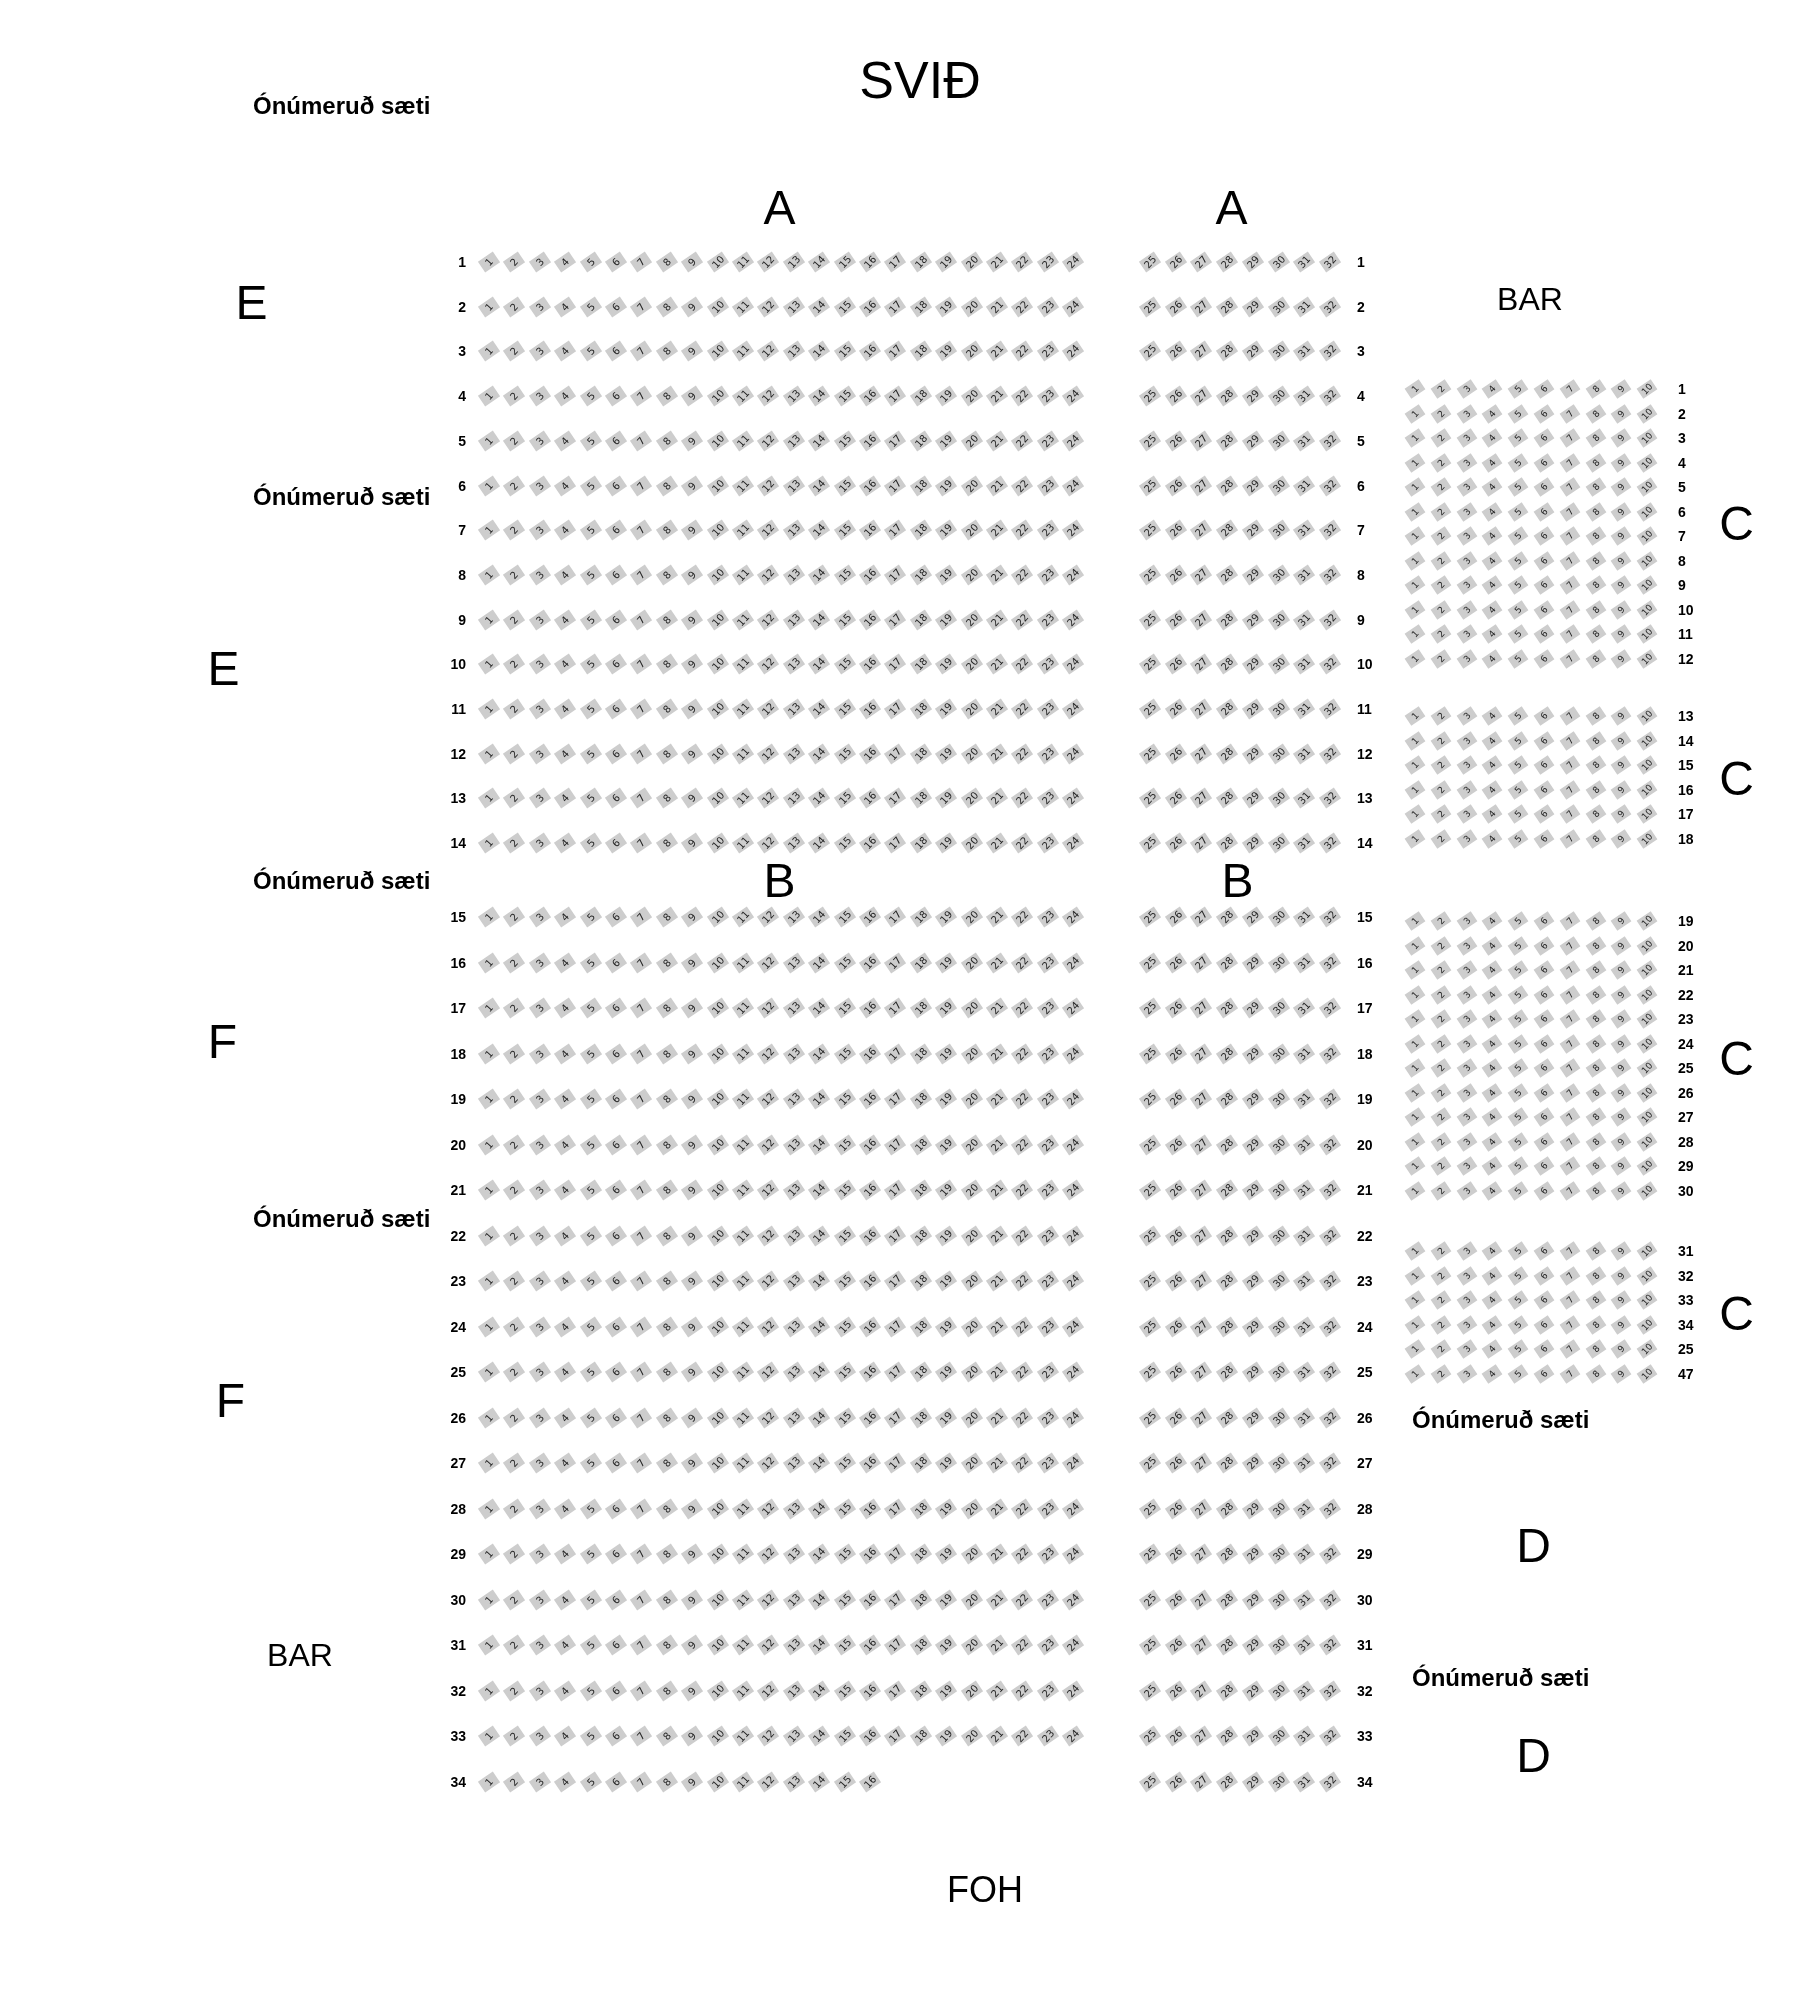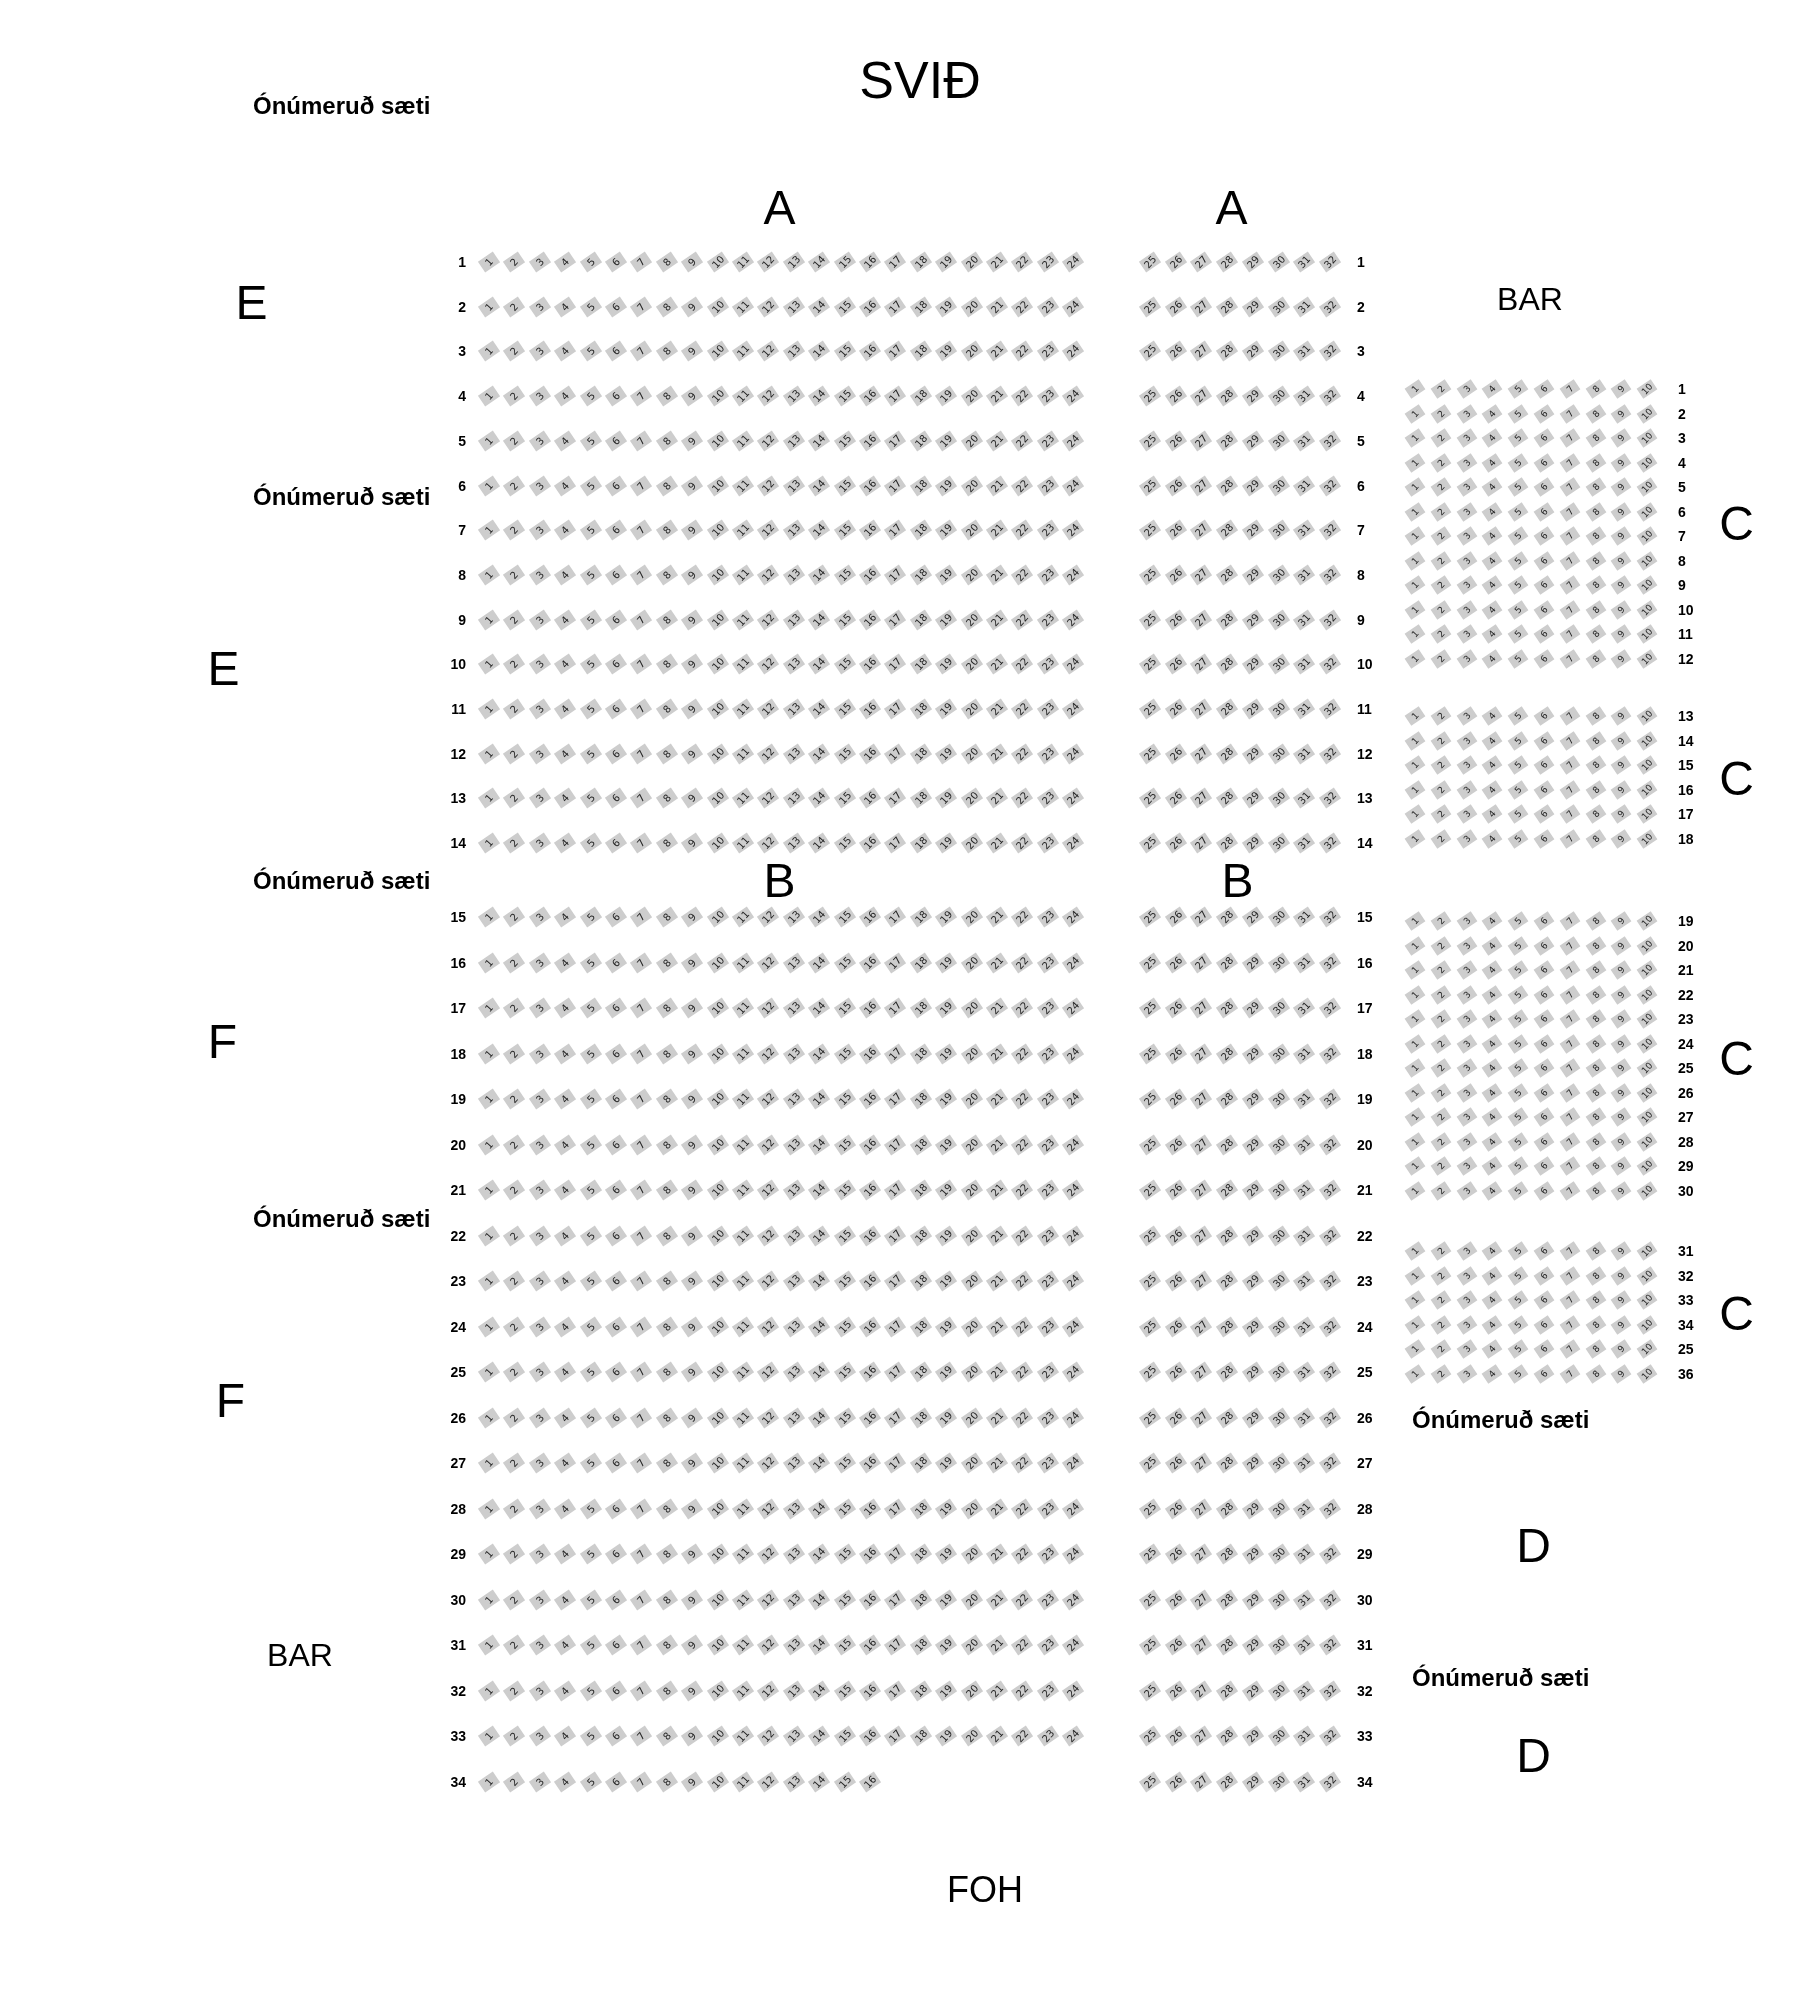--- a/index.html
+++ b/index.html
@@ -4529,15 +4529,15 @@
       </div>
       <div class="seat small" style="left: 1595.6px; top: 1373.5px;">
         <span>8</span>
       </div>
       <div class="seat small" style="left: 1621.4px; top: 1373.5px;">
         <span>9</span>
       </div>
       <div class="seat small" style="left: 1647.2px; top: 1373.5px;">
         <span>10</span>
       </div>
-      <div class="rowlabel" style="left: 1678px; top: 1373.5px;">36</div>
+      <div class="rowlabel" style="left: 1678px; top: 1373.5px;">47</div>
     </div>
 </div>
 
 </body></html>

